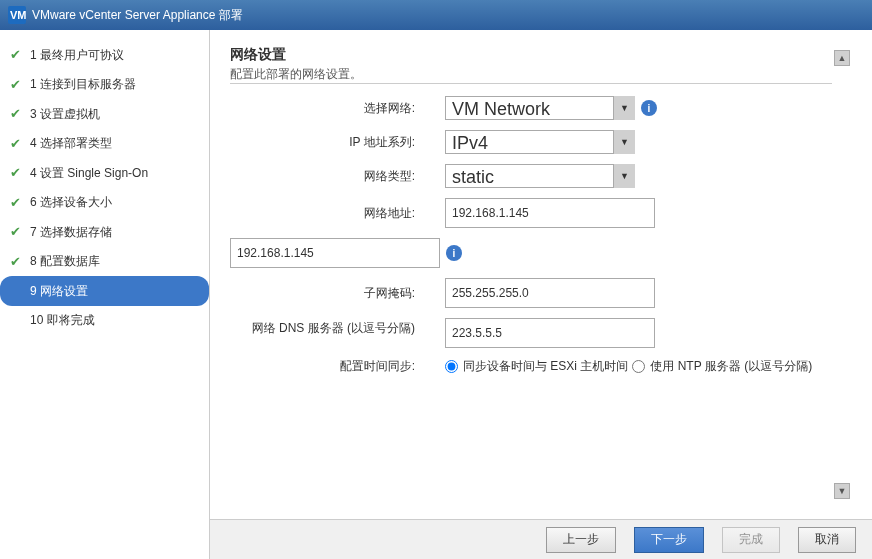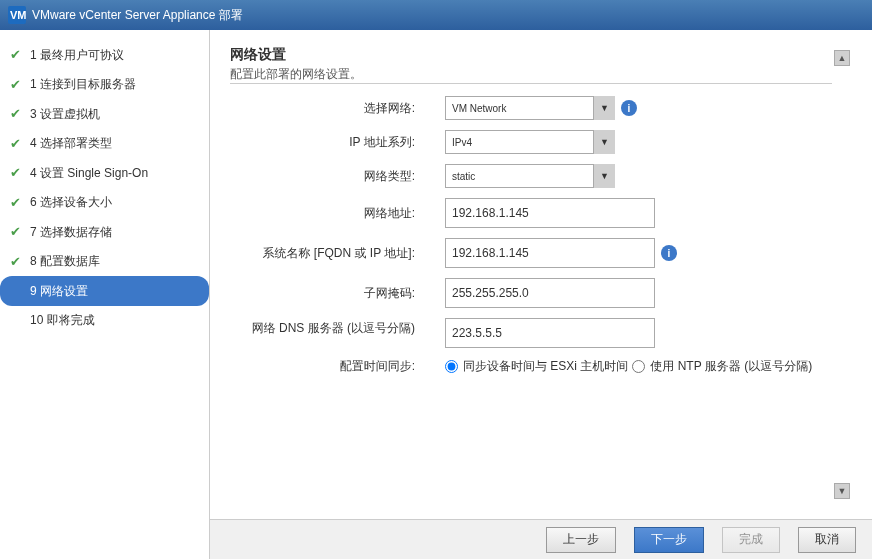--- a/index.html
+++ b/index.html
@@ -168,25 +168,25 @@
       color: #333;
       outline: none;
     }
 
     
     .form-select-wrap {
       position: relative;
       display: inline-block;
     }
     .form-select {
-      width: 170px;
+      width: 190px;
       height: 24px;
       border: 1px solid #aaa;
       padding: 2px 24px 2px 6px;
-      font-size: 10px;
+      font-size: 18px;
       background: #fff;
       color: #333;
       appearance: none;
       -webkit-appearance: none;
       outline: none;
       cursor: pointer;
     }
     .select-arrow {
       position: absolute;
       right: 0;
@@ -377,21 +377,20 @@
           </div>
 
           <div class="form-row">
             <div class="form-label">网络地址:</div>
             <div class="form-control-wrap">
               <input class="form-input" type="text" value="192.168.1.145" style="">
             </div>
           </div>
 
           <div class="form-row">
-            <div class="form-label">系统名称 [FQDN 或 IP 地址]:</div>
             <div class="form-control-wrap">
               <input class="form-input" type="text" value="192.168.1.145" style="">
               <div class="info-icon">i</div>
             </div>
           </div>
 
           <div class="form-row">
             <div class="form-label">子网掩码:</div>
             <div class="form-control-wrap">
               <input class="form-input" type="text" value="255.255.255.0" style="">

